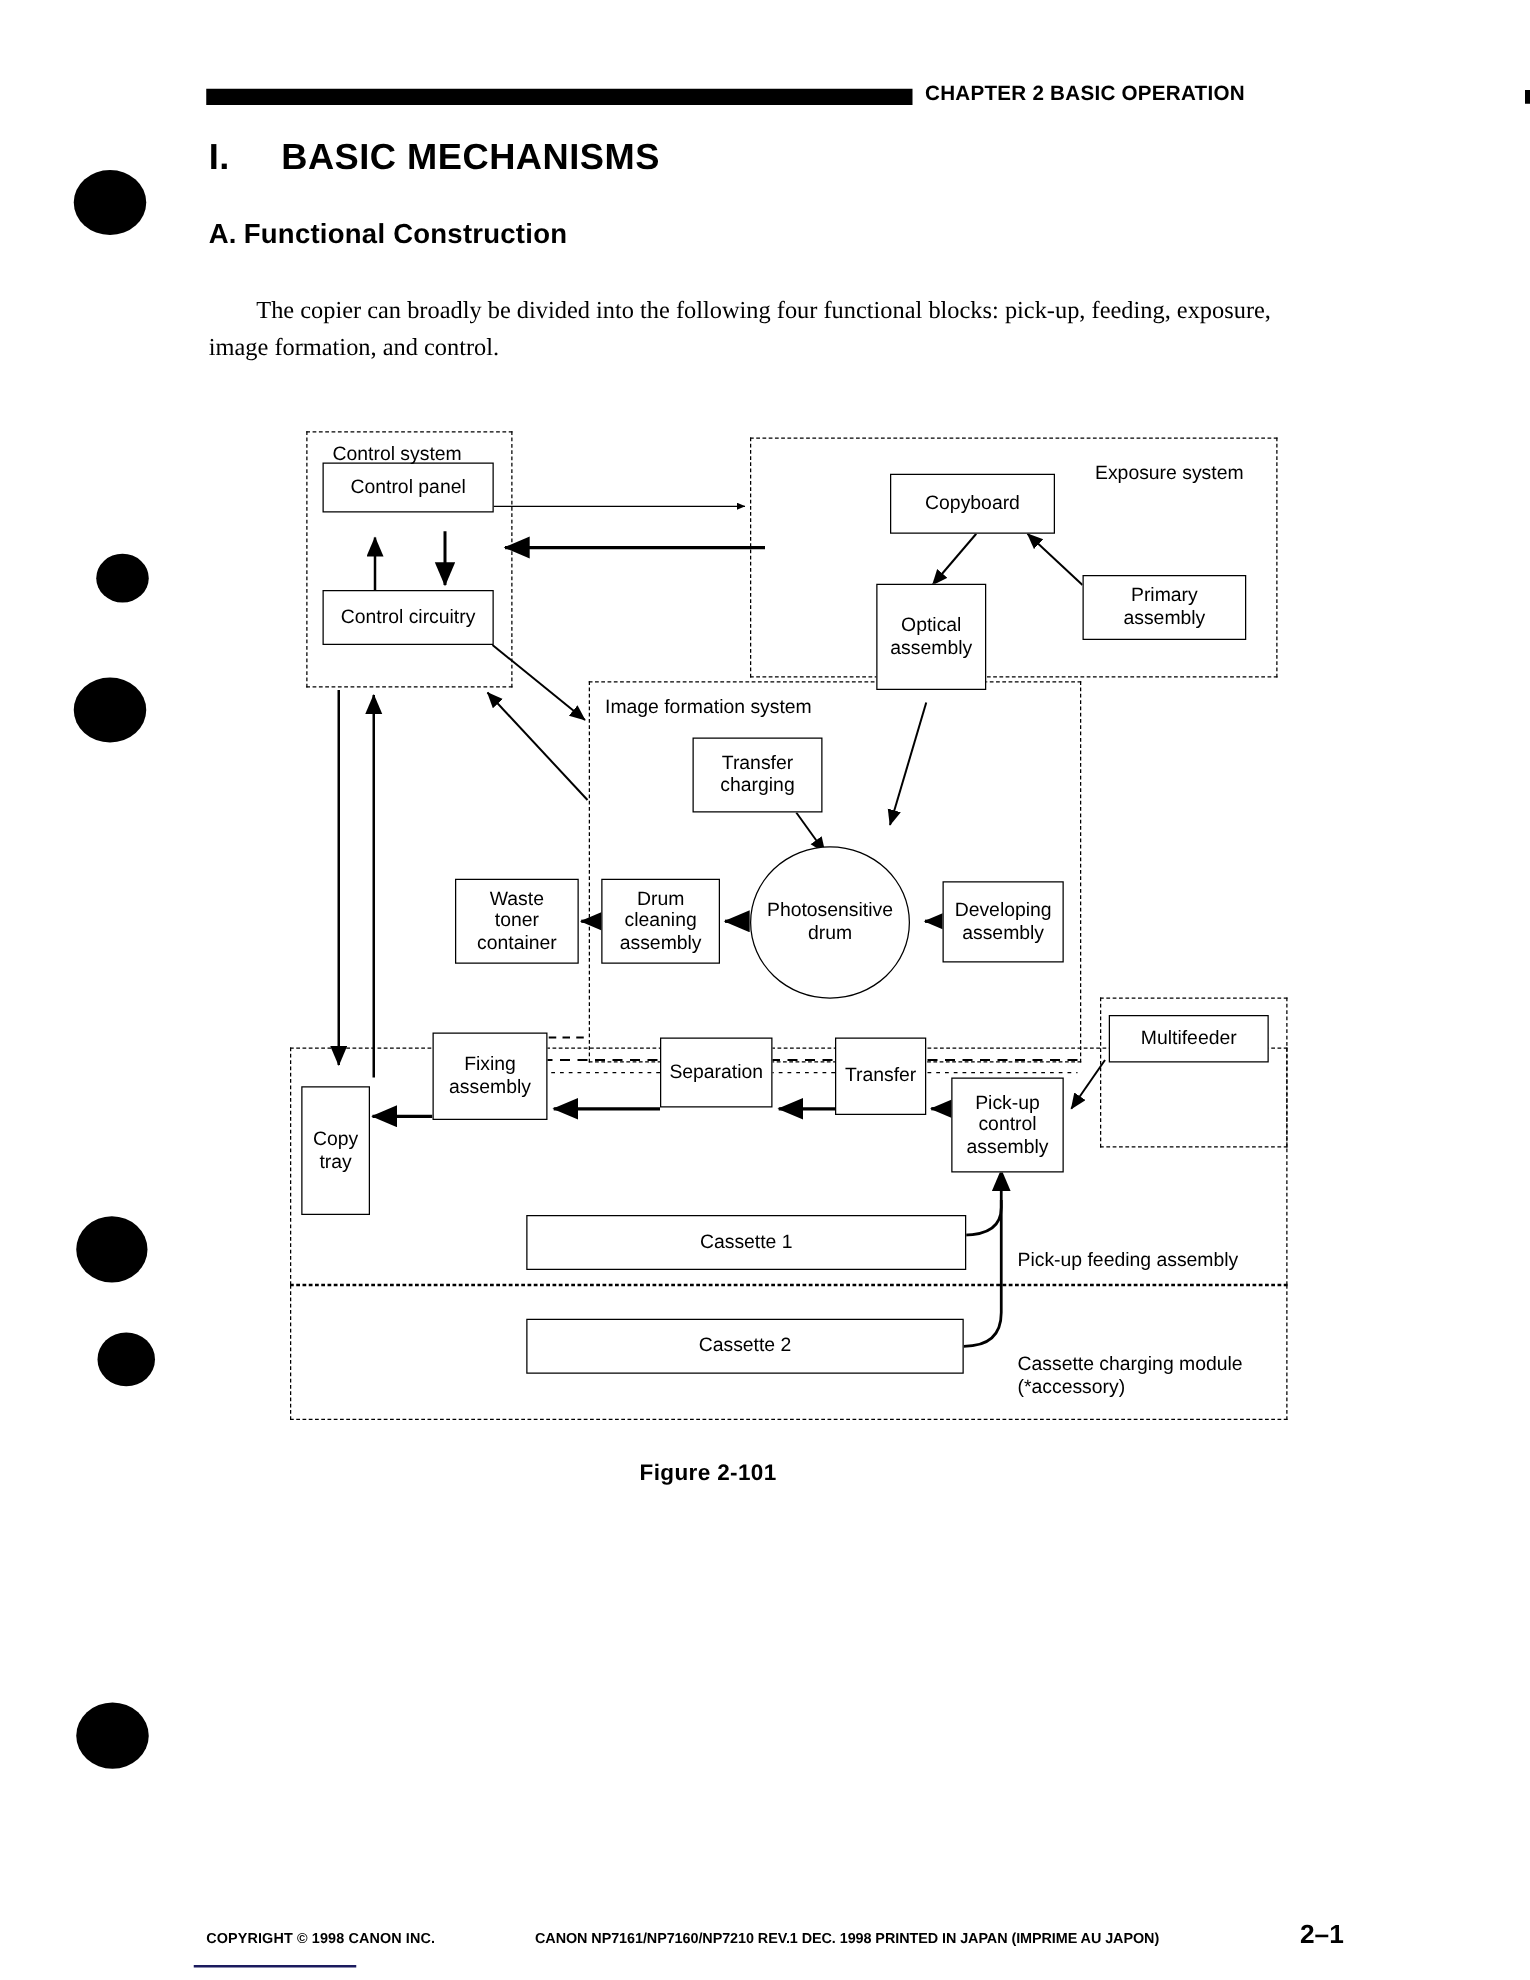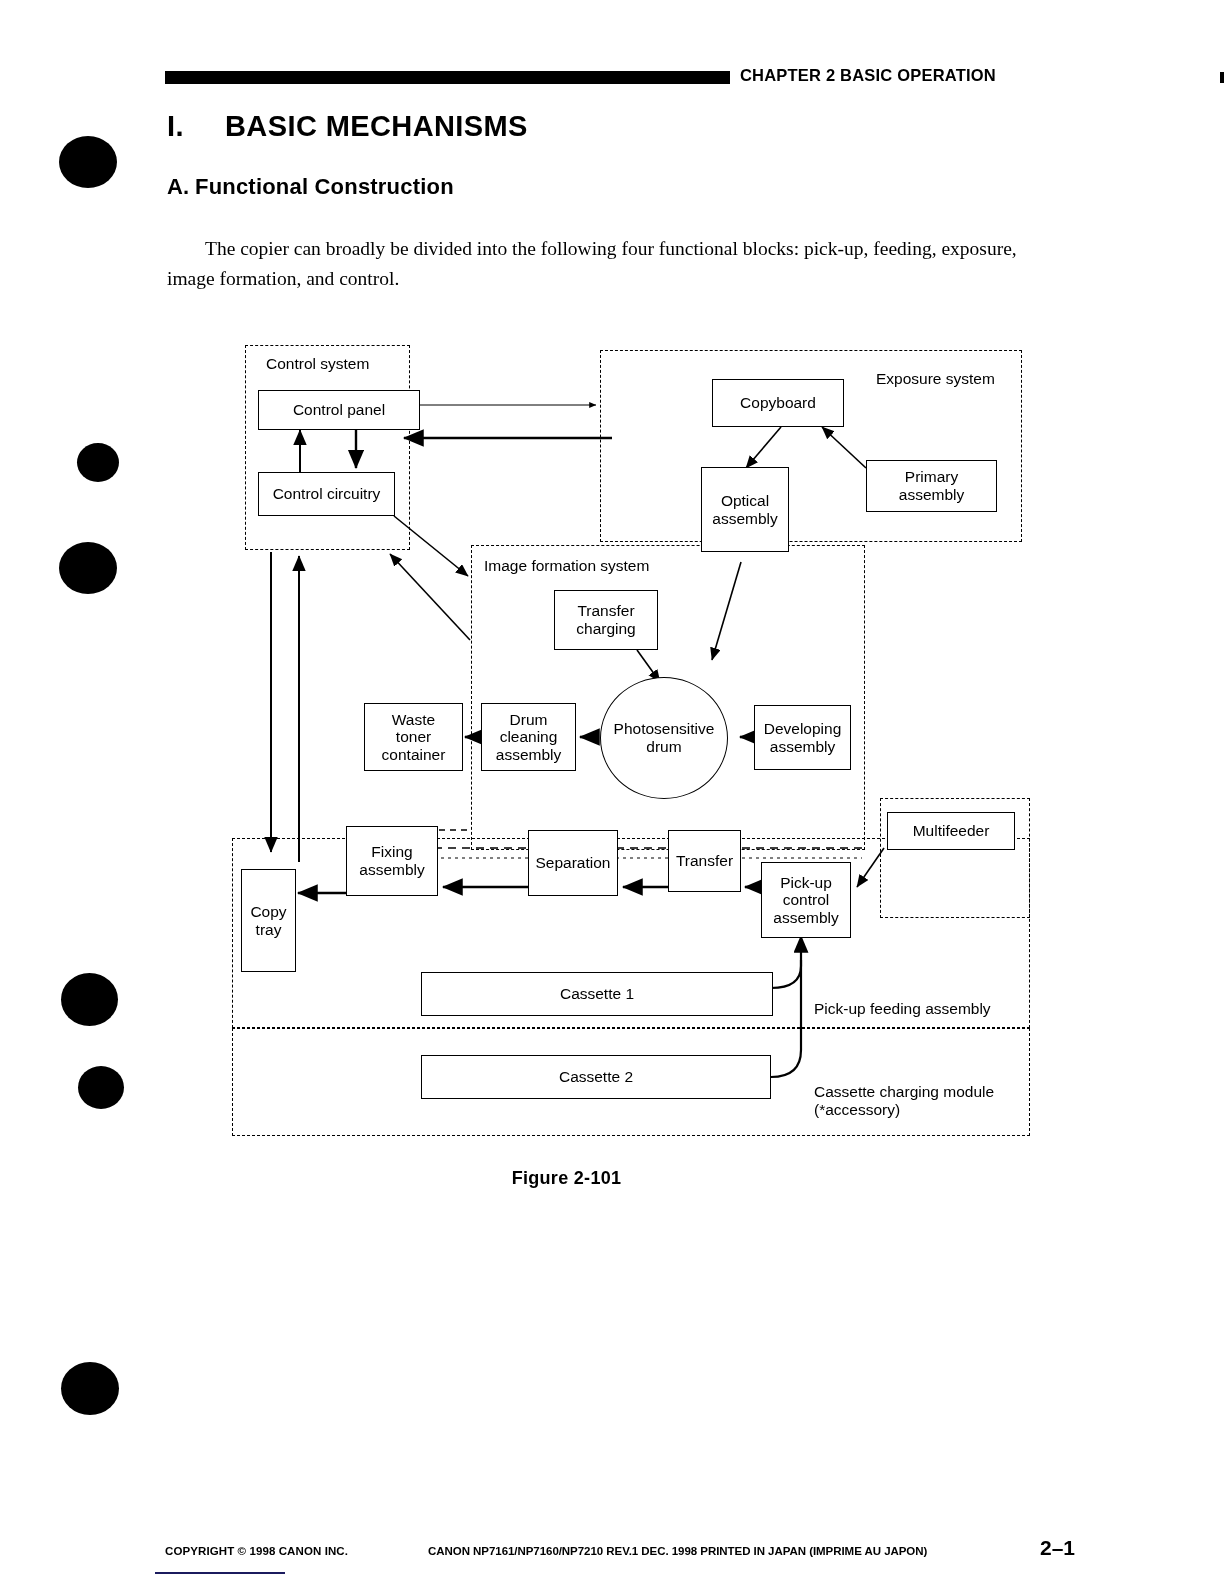--- a/index.html
+++ b/index.html
@@ -148,21 +148,21 @@
 
         <path d="M771,1077 Q801,1077 801,1050 L801,960" stroke-width="2.2"></path>
 
         <path d="M362,830 L362,862" stroke-width="1.5" stroke-dasharray="6 5"></path>
         <path d="M362,830 L471,830" stroke-width="1.5" stroke-dasharray="6 5"></path>
         <path d="M434,848 L865,848" stroke-width="1.6" stroke-dasharray="8 6"></path>
         <path d="M434,858 L862,858" stroke-width="1" stroke-dasharray="3 4"></path>
       </g>
     </svg>
 
-    <div class="bx" style="left:258px;top:390px;width:162px;height:40px;">Control panel</div>
+    <div class="bx" style="left:258px;top:370px;width:137px;height:40px;">Control panel</div>
     <div class="bx" style="left:258px;top:472px;width:137px;height:44px;">Control circuitry</div>
 
     <div class="bx" style="left:712px;top:379px;width:132px;height:48px;">Copyboard</div>
     <div class="bx" style="left:701px;top:467px;width:88px;height:85px;flex-direction:column;">
       <span>Optical</span>
       <span>assembly</span>
     </div>
     <div class="bx thin" style="left:866px;top:460px;width:131px;height:52px;flex-direction:column;">
       <span>Primary</span>
       <span>assembly</span>
@@ -189,21 +189,21 @@
       <span>assembly</span>
     </div>
 
     <div class="bx" style="left:364px;top:703px;width:99px;height:68px;flex-direction:column;">
       <span>Waste</span>
       <span>toner</span>
       <span>container</span>
     </div>
 
     <div class="bx" style="left:668px;top:830px;width:73px;height:62px;">Transfer</div>
-    <div class="bx" style="left:528px;top:830px;width:90px;height:66px;">Separation</div>
+    <div class="bx" style="left:528px;top:830px;width:90px;height:56px;">Separation</div>
     <div class="bx" style="left:346px;top:826px;width:92px;height:70px;flex-direction:column;">
       <span>Fixing</span>
       <span>assembly</span>
     </div>
     <div class="bx" style="left:241px;top:869px;width:55px;height:103px;flex-direction:column;">
       <span>Copy</span>
       <span>tray</span>
     </div>
 
     <div class="bx" style="left:761px;top:862px;width:90px;height:76px;flex-direction:column;">

